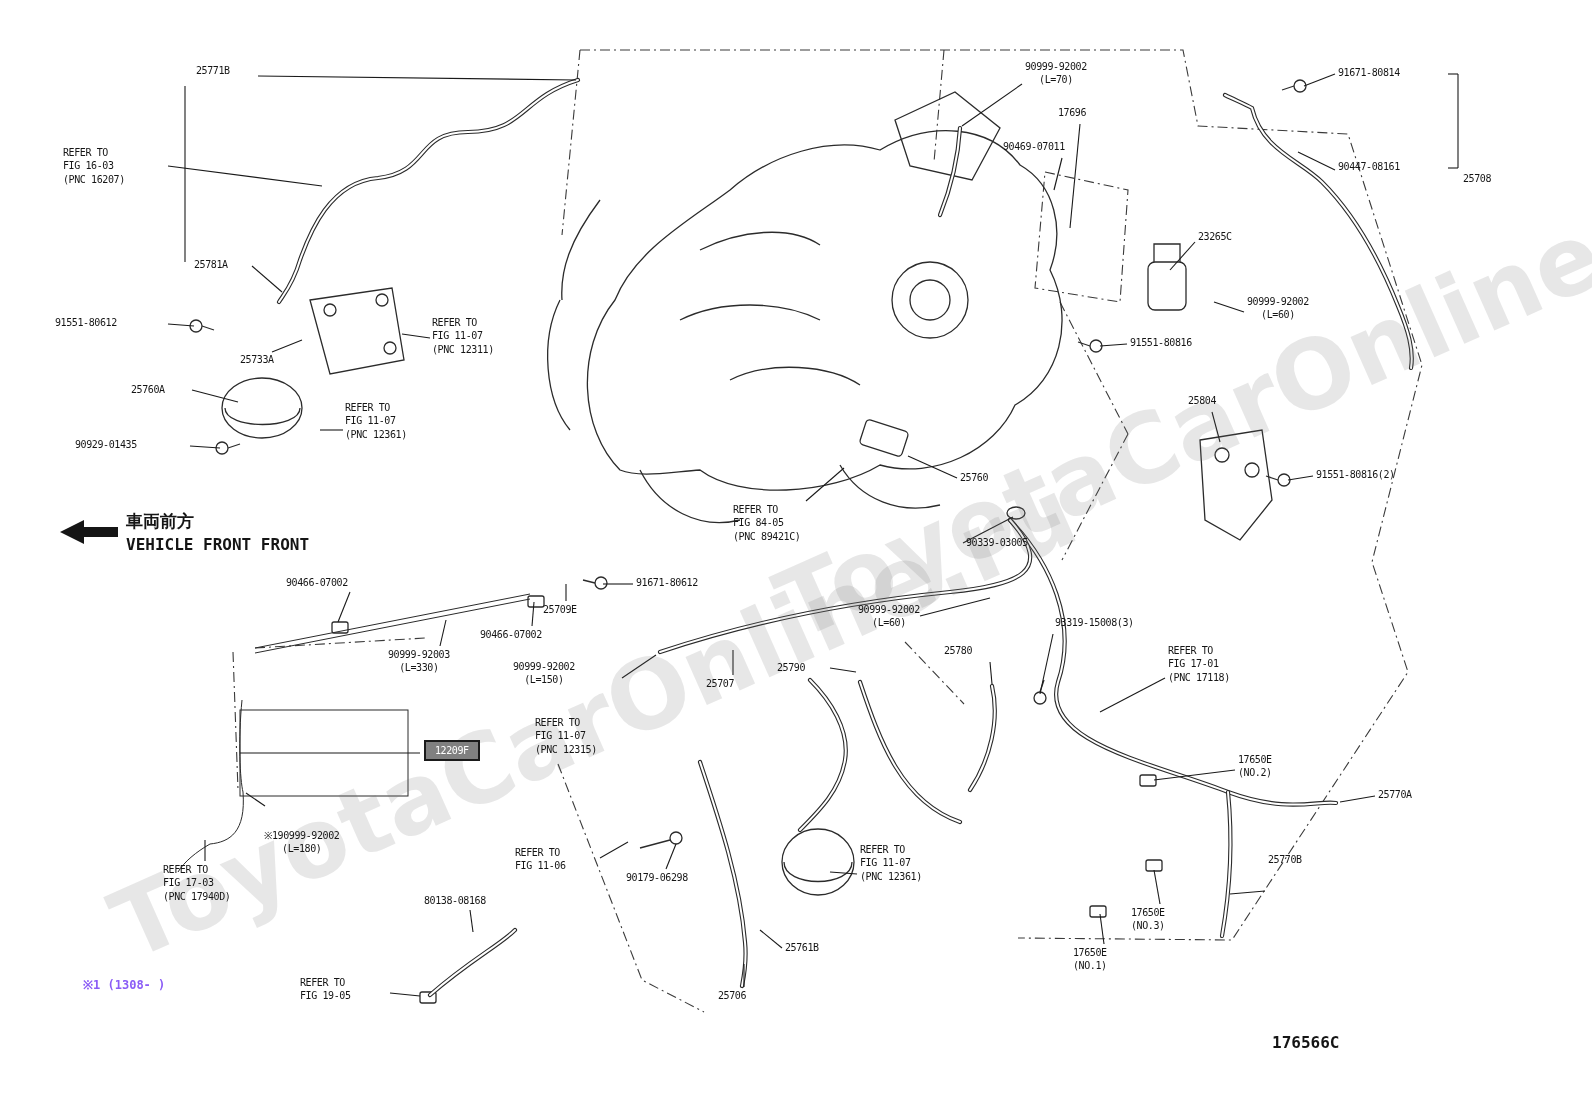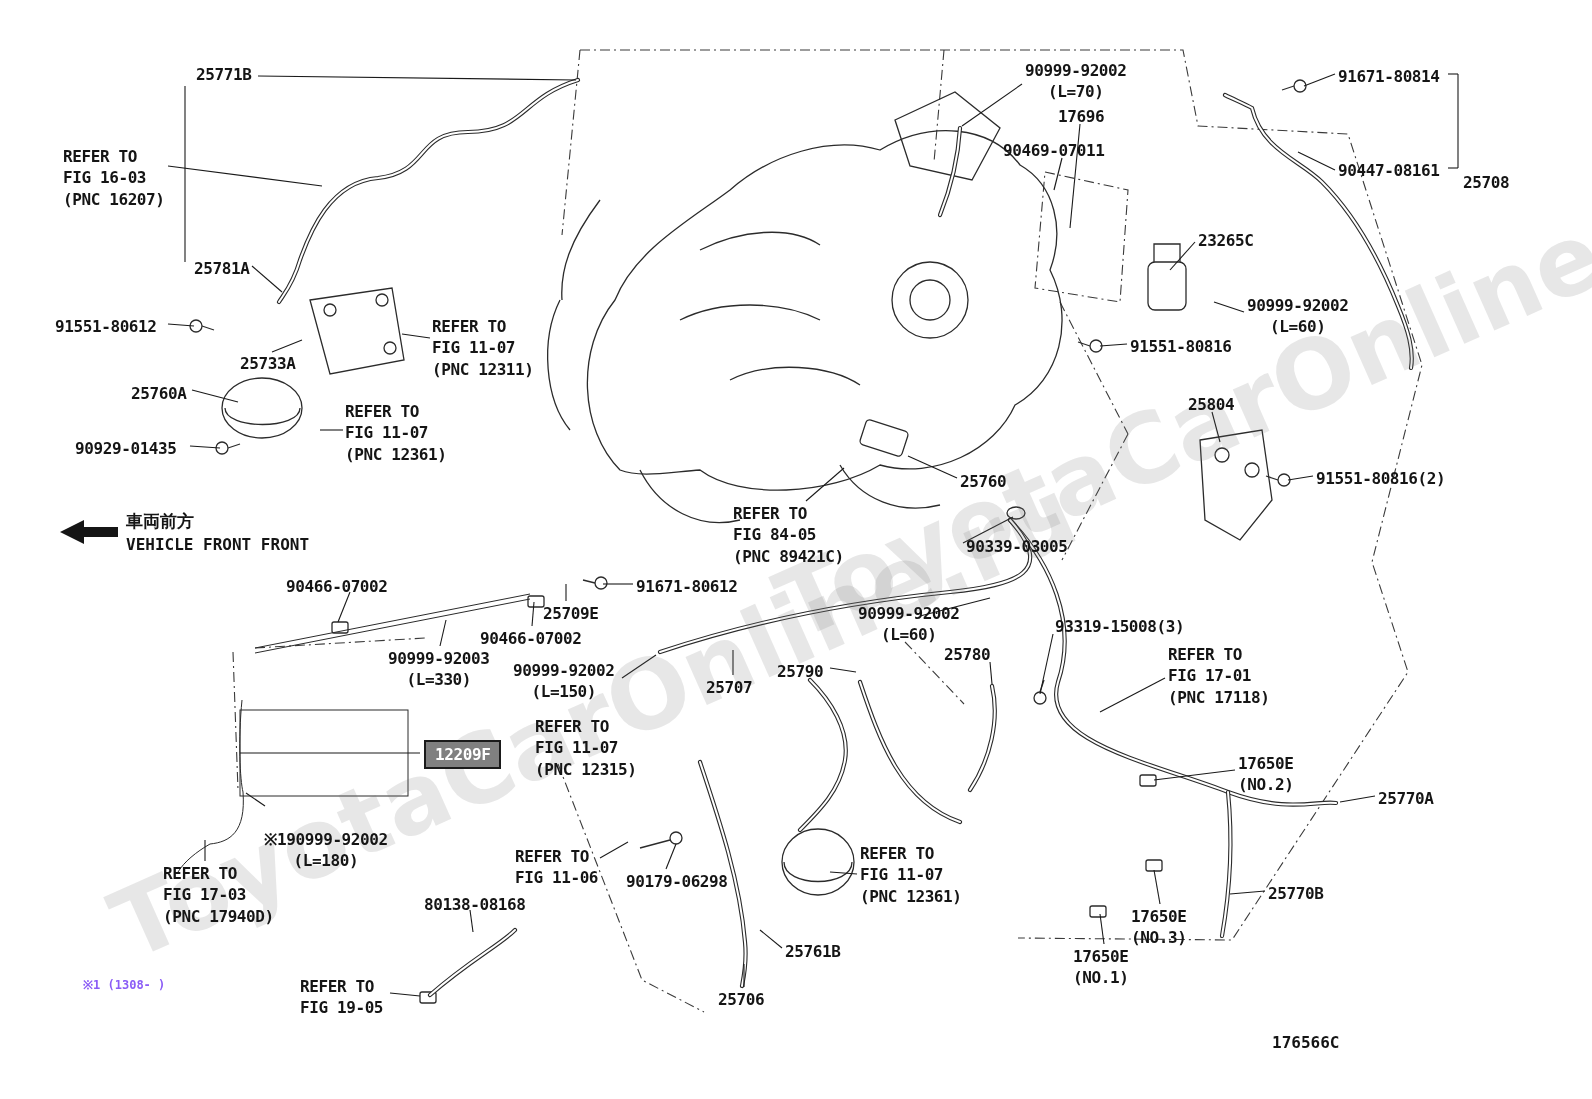--- a/index.html
+++ b/index.html
@@ -1,21 +1,21 @@
 <!DOCTYPE html>
 <html><head>
 <meta charset="utf-8">
 <style>
   * { margin:0; padding:0; box-sizing:border-box; }
   html,body { width:1592px; height:1099px; }
   body { position:relative; background:#ffffff; overflow:hidden;
          font-family:"DejaVu Sans Mono", monospace; }
   #art, #labels { position:absolute; left:0; top:0; width:1592px; height:1099px; }
   #labels { pointer-events:none; }
-  .lbl { position:absolute; font-weight:bold; font-size:16px; line-height:1.34;
+  .lbl { position:absolute; font-weight:normal; font-size:10px; line-height:1.34;
          color:#151515; white-space:pre-line; letter-spacing:-0.4px; pointer-events:auto; }
   .center { text-align:center; }
   .highlight { padding:2px 9px; border:2px solid #1a1a1a; }
   .wm { position:absolute; font-family:"DejaVu Sans", sans-serif; font-weight:bold;
         font-size:96px; color:rgba(110,110,110,0.17); white-space:nowrap;
         transform:rotate(-24deg); transform-origin:left top; pointer-events:none; }
   .wm1 { left:95px; top:880px; }
   .wm2 { left:760px; top:560px; }
   .vfs { position:absolute; left:60px; top:510px; display:flex; align-items:center; gap:8px; color:#151515; }
   .vfs .txt { font-weight:bold; }
@@ -263,21 +263,21 @@
 (PNC 17940D)</div>
     <div class="lbl" style="left: 515px; top: 846px;">REFER TO
 FIG 11-06</div>
     <div class="lbl" style="left: 626px; top: 871px;">90179-06298</div>
     <div class="lbl" style="left: 424px; top: 894px;">80138-08168</div>
     <div class="lbl" style="left: 860px; top: 843px;">REFER TO
 FIG 11-07
 (PNC 12361)</div>
     <div class="lbl" style="left: 1131px; top: 906px;">17650E
 (NO.3)</div>
-    <div class="lbl" style="left: 1268px; top: 883px;">25770B</div>
+    <div class="lbl" style="left: 1268px; top: 853px;">25770B</div>
     <div class="lbl" style="left: 1073px; top: 946px;">17650E
 (NO.1)</div>
     <div class="lbl" style="left: 785px; top: 941px;">25761B</div>
     <div class="lbl" style="left: 300px; top: 976px;">REFER TO
 FIG 19-05</div>
     <div class="lbl" style="left: 718px; top: 989px;">25706</div>
   </div>
 
 <div class="vfs">
   <svg width="58" height="24" viewBox="0 0 58 24">

